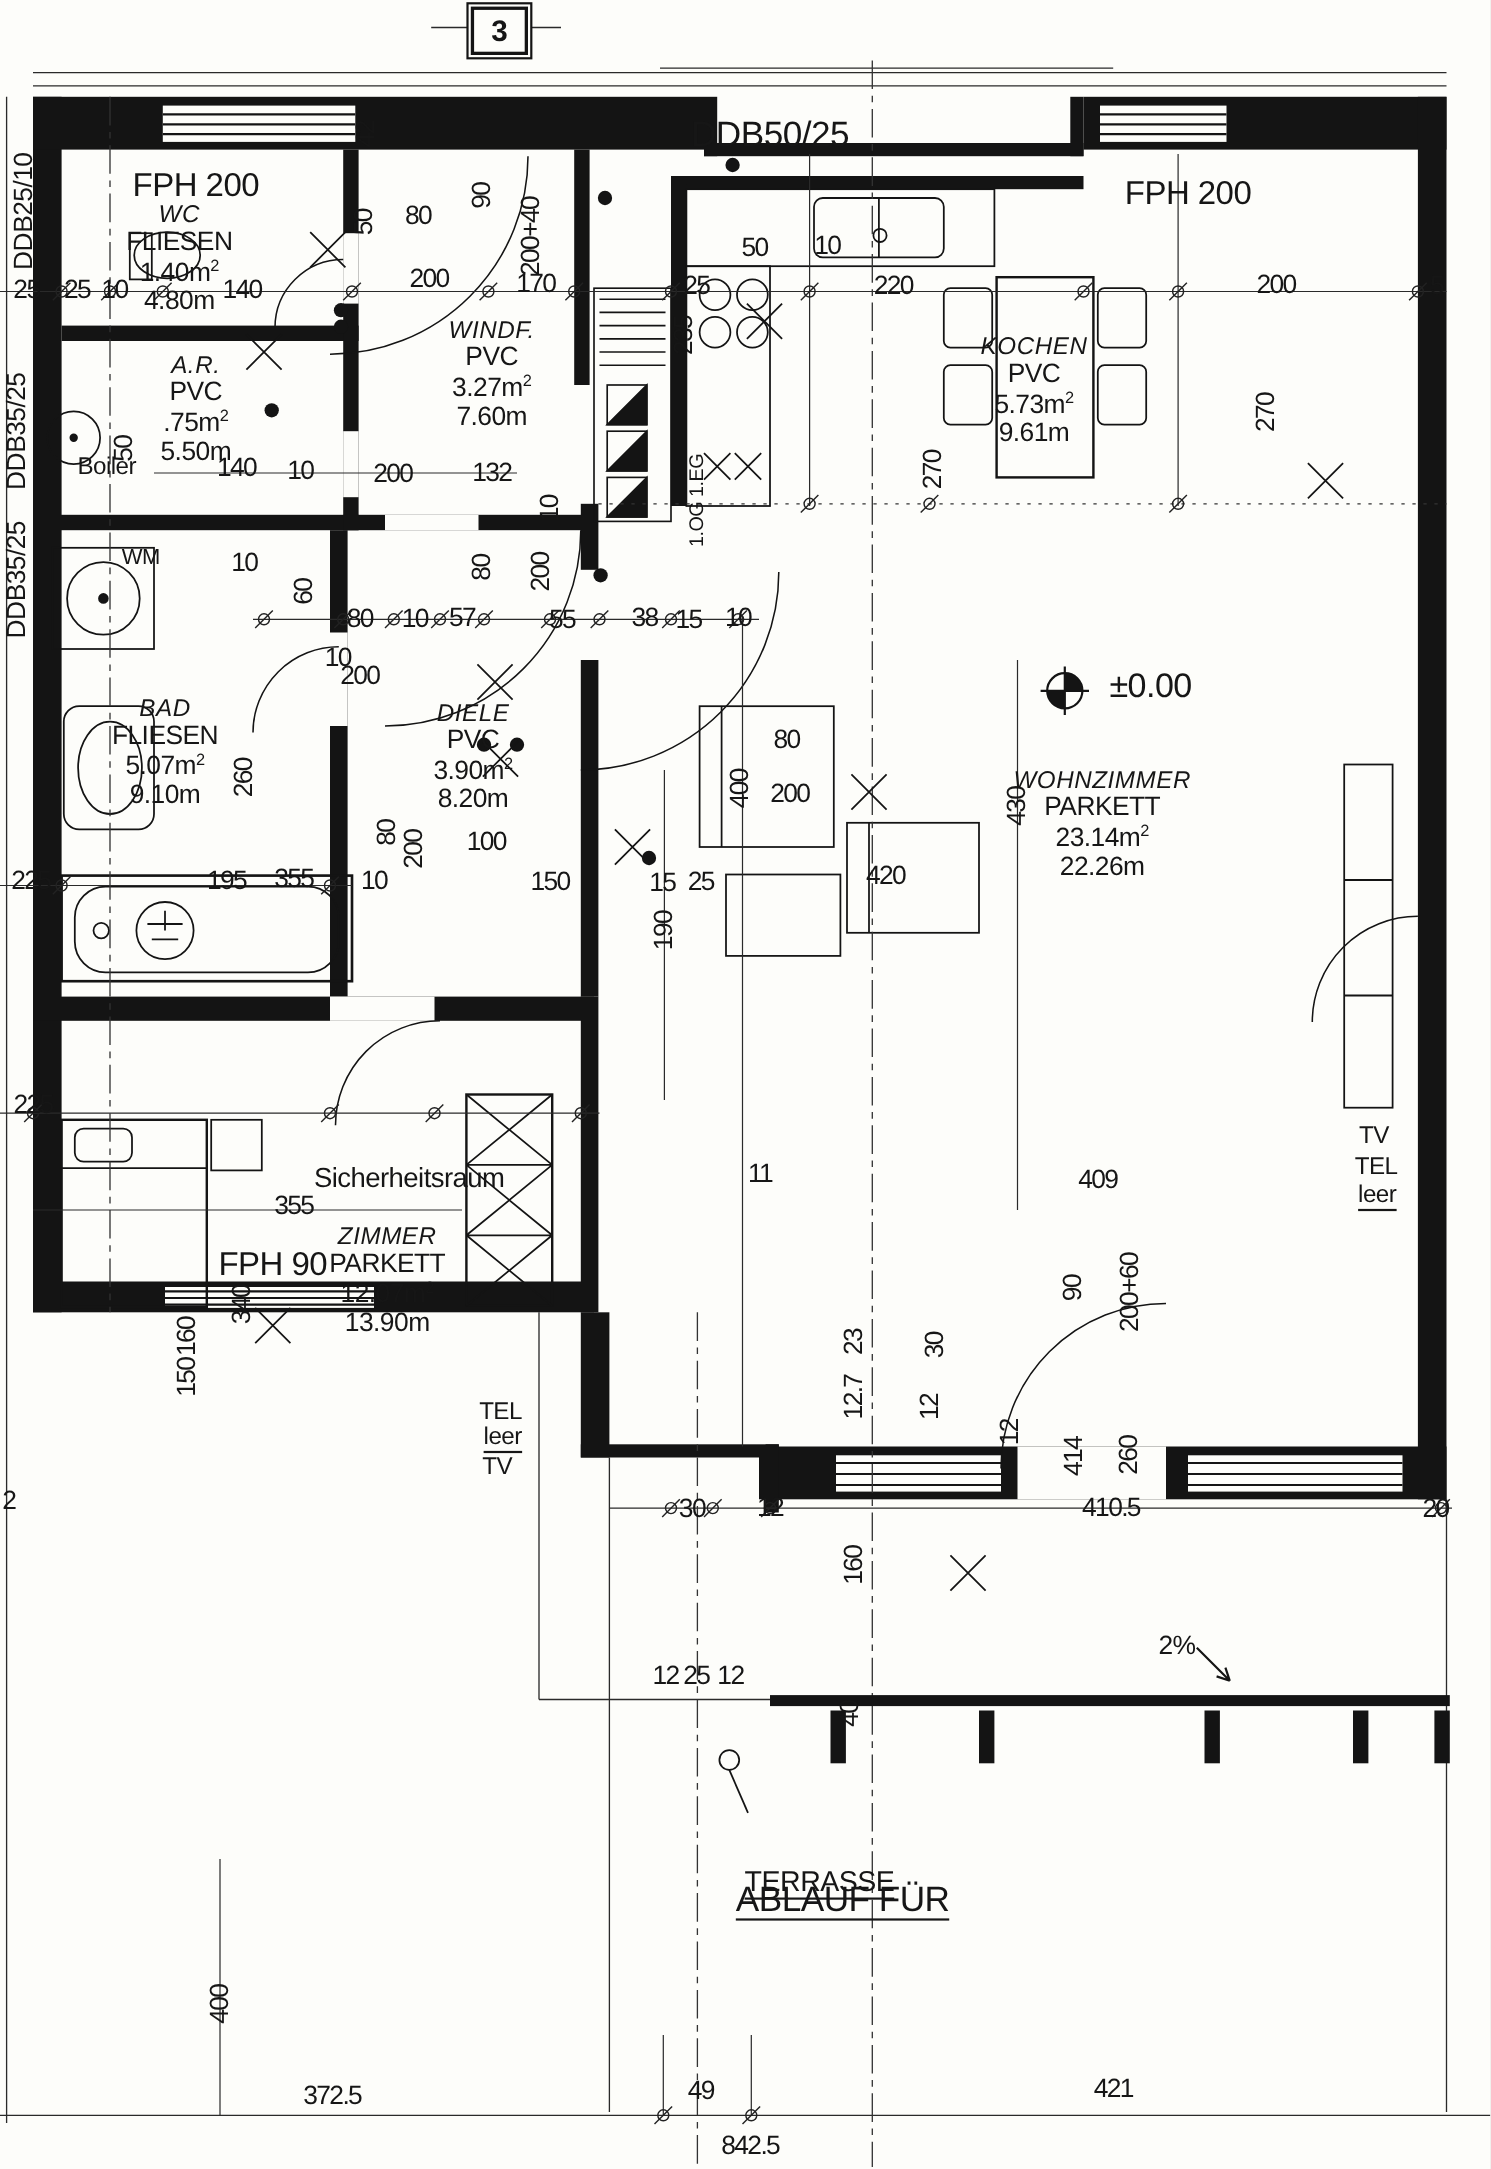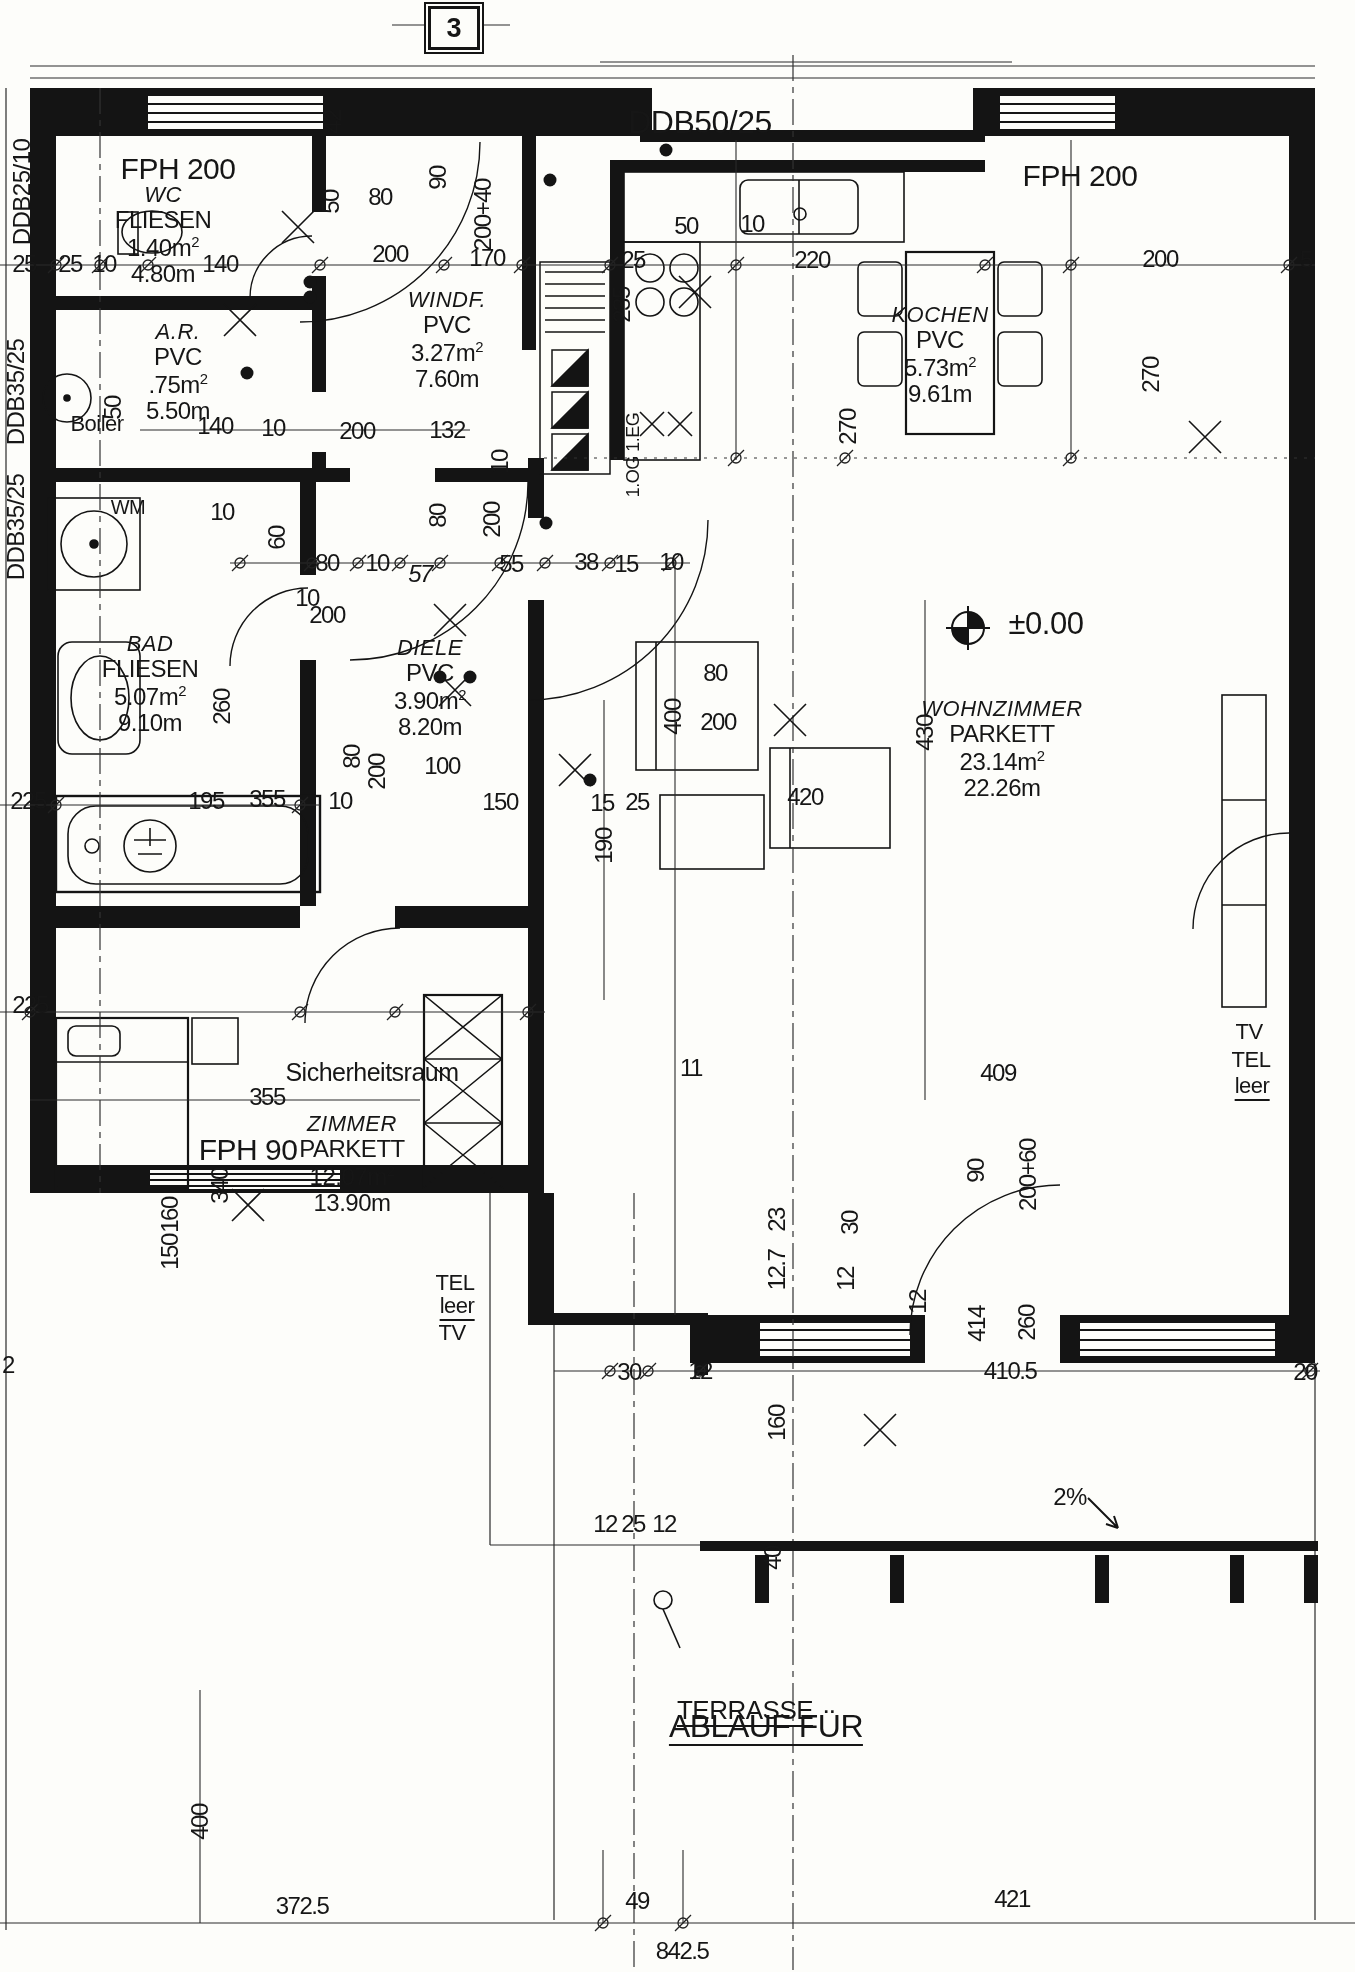--- a/index.html
+++ b/index.html
@@ -327,21 +327,21 @@
       <div class="lbl dim" style="left: 447px; top: 430px;">132</div>
       <div class="lbl dim rot" style="left: 113px; top: 408px;">50</div>
       <div class="lbl dim rot" style="left: 622px; top: 305px;">235</div>
       <div class="lbl dim rot" style="left: 848px; top: 427px;">270</div>
       <div class="lbl dim rot" style="left: 1151px; top: 375px;">270</div>
       <div class="lbl dim rot" style="left: 500px; top: 462px;">10</div>
       <div class="lbl dim rot" style="left: 492px; top: 520px;">200</div>
       <div class="lbl dim rot" style="left: 438px; top: 516px;">80</div>
       <div class="lbl dim" style="left: 327px; top: 563px;">80</div>
       <div class="lbl dim" style="left: 377px; top: 563px;">10</div>
-      <div class="lbl dim" style="left: 420px; top: 574px; font-style: italic;">57</div>
+      <div class="lbl dim" style="left: 420px; top: 562px;">57</div>
       <div class="lbl dim" style="left: 511px; top: 564px;">55</div>
       <div class="lbl dim" style="left: 586px; top: 562px;">38</div>
       <div class="lbl dim" style="left: 626px; top: 564px;">15</div>
       <div class="lbl dim" style="left: 671px; top: 562px;">10</div>
       <div class="lbl dim" style="left: 327px; top: 615px;">200</div>
       <div class="lbl dim rot" style="left: 277px; top: 538px;">60</div>
       <div class="lbl dim" style="left: 222px; top: 512px;">10</div>
       <div class="lbl dim" style="left: 307px; top: 598px;">10</div>
       <div class="lbl dim rot" style="left: 222px; top: 707px;">260</div>
       <div class="lbl dim" style="left: 28px; top: 801px;">225</div>

